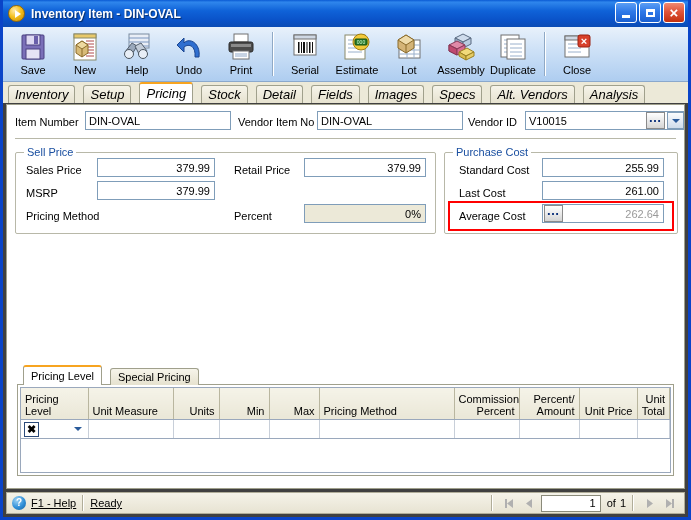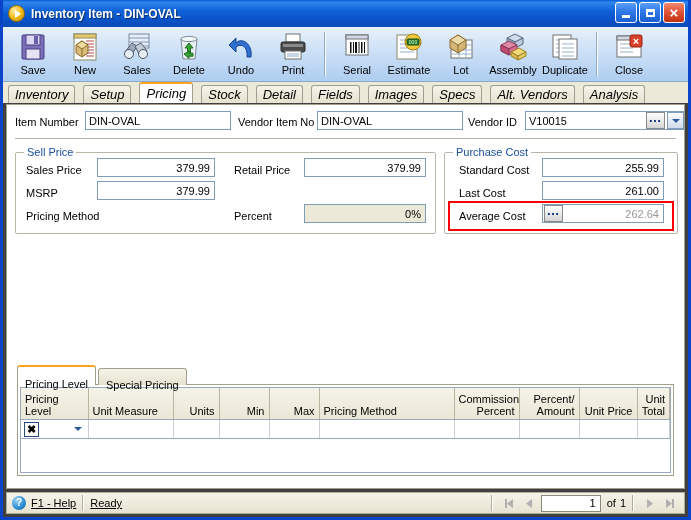--- a/index.html
+++ b/index.html
@@ -295,29 +295,30 @@
   
   #inner-tabstrip {
     position: absolute;
     left: 10px; top: 260px;
     display: flex; align-items: flex-end;
     z-index: 4;
   }
   .itab {
     height: 17px;
     line-height: 16px;
-    padding: 8px 7px;
+    padding: 0 7px;
     margin-right: 2px;
     font-size: 11px;
     background: linear-gradient(to bottom, #f6f4ea 0%, #e6e2cf 100%);
     border: 1px solid #a0a08c;
     border-bottom: none;
     border-radius: 3px 3px 0 0;
     box-sizing: border-box;
     cursor: default;
+    margin-left: 6px;
   }
   .itab.active {
     height: 20px;
     line-height: 18px;
     background: #ffffff;
     border-top: 2px solid #f7a420;
     border-bottom: none;
     position: relative; z-index: 5;
   }
 
@@ -500,34 +501,23 @@
               <line x1="8" y1="6" x2="28" y2="6"></line>
               <line x1="8" y1="10" x2="28" y2="10"></line>
               <line x1="8" y1="14" x2="28" y2="14"></line>
             </g>
           <path d="M4 20 L11 11 L16 14 L10 24 Z" fill="#9aa8bb" stroke="#55606e"></path>
           <path d="M14 14 L20 11 L26 19 L19 24 Z" fill="#c3ccd8" stroke="#55606e"></path>
           <circle cx="8" cy="22" r="4.5" fill="#e8eef6" stroke="#4a5560"></circle>
           <circle cx="22" cy="22" r="4.5" fill="#e8eef6" stroke="#4a5560"></circle>
         </svg>
       </div>
-      <div class="tb-label">Sales</div>
-    </div>
-
-    <div class="tb-btn">
-      <div class="tb-ico">
-        <svg width="32" height="30" viewBox="0 0 32 30">
-          <path d="M8 7 L24 7 L22 27 L10 27 Z" fill="#e9eef3" stroke="#7d8a96"></path>
-          <ellipse cx="16" cy="7" rx="8" ry="2.6" fill="#f5f8fb" stroke="#7d8a96"></ellipse>
-          <path d="M16 11 l4 5 h-2.5 v5 h-3 v-5 h-2.5 z" fill="#3aa03a" stroke="#1e6e1e"></path>
-          <path d="M11 22 l5 -3 v2.2 h4 v3 h-4 v2.2 z" fill="#3aa03a" stroke="#1e6e1e"></path>
-        </svg>
-      </div>
-      <div class="tb-label">Delete</div>
-    </div>
+      <div class="tb-label">Help</div>
+    </div>
+
 
     <div class="tb-btn">
       <div class="tb-ico">
         <svg width="32" height="30" viewBox="0 0 32 30">
           <path d="M24 24 C26 10 14 4 9 10 L9 5 L2 12 L9 19 L9 14 C14 10 21 13 20 24 Z" fill="#2f6fd0" stroke="#1a4590" stroke-width="1" transform="translate(2,1)"></path>
         </svg>
       </div>
       <div class="tb-label">Undo</div>
     </div>
 

